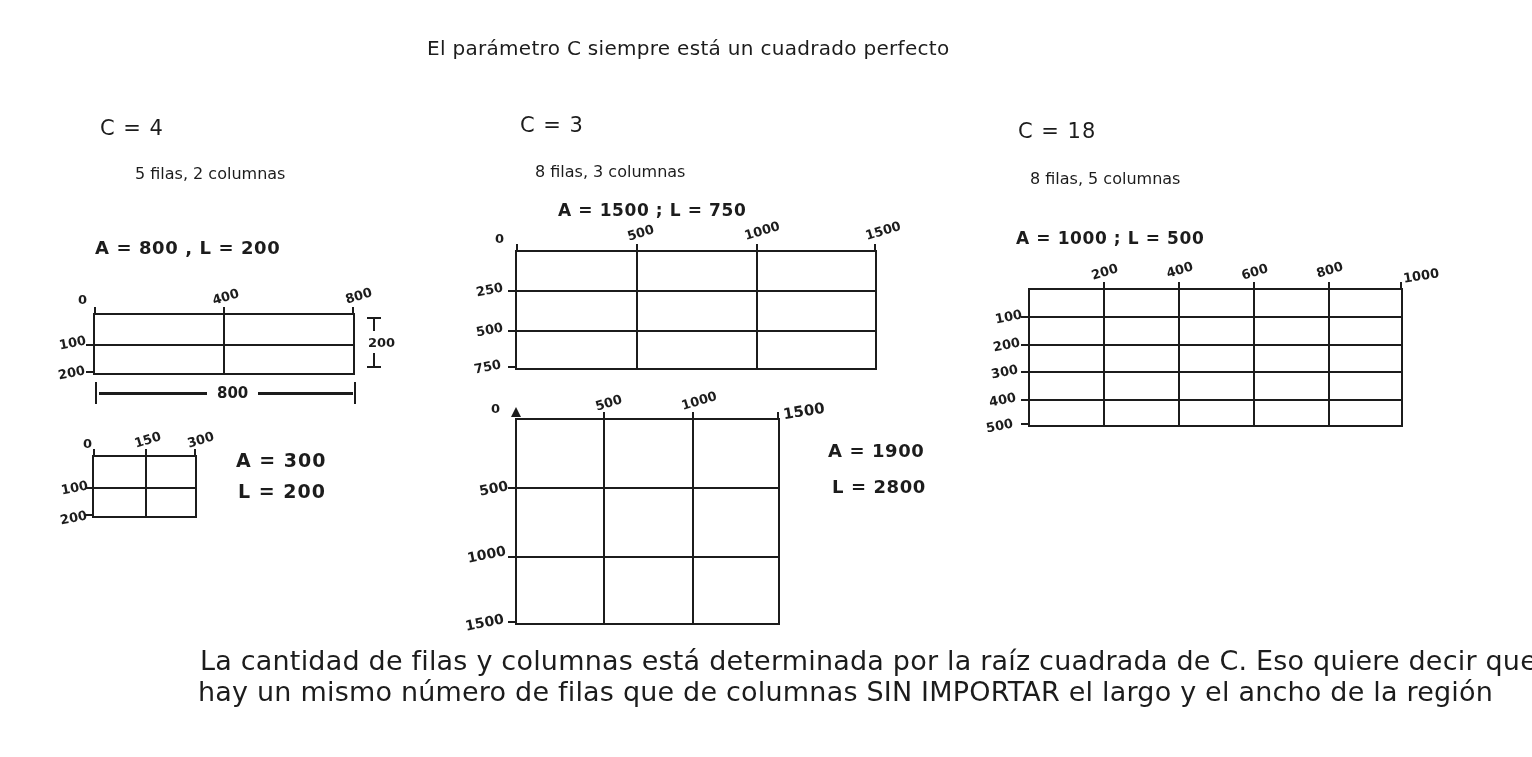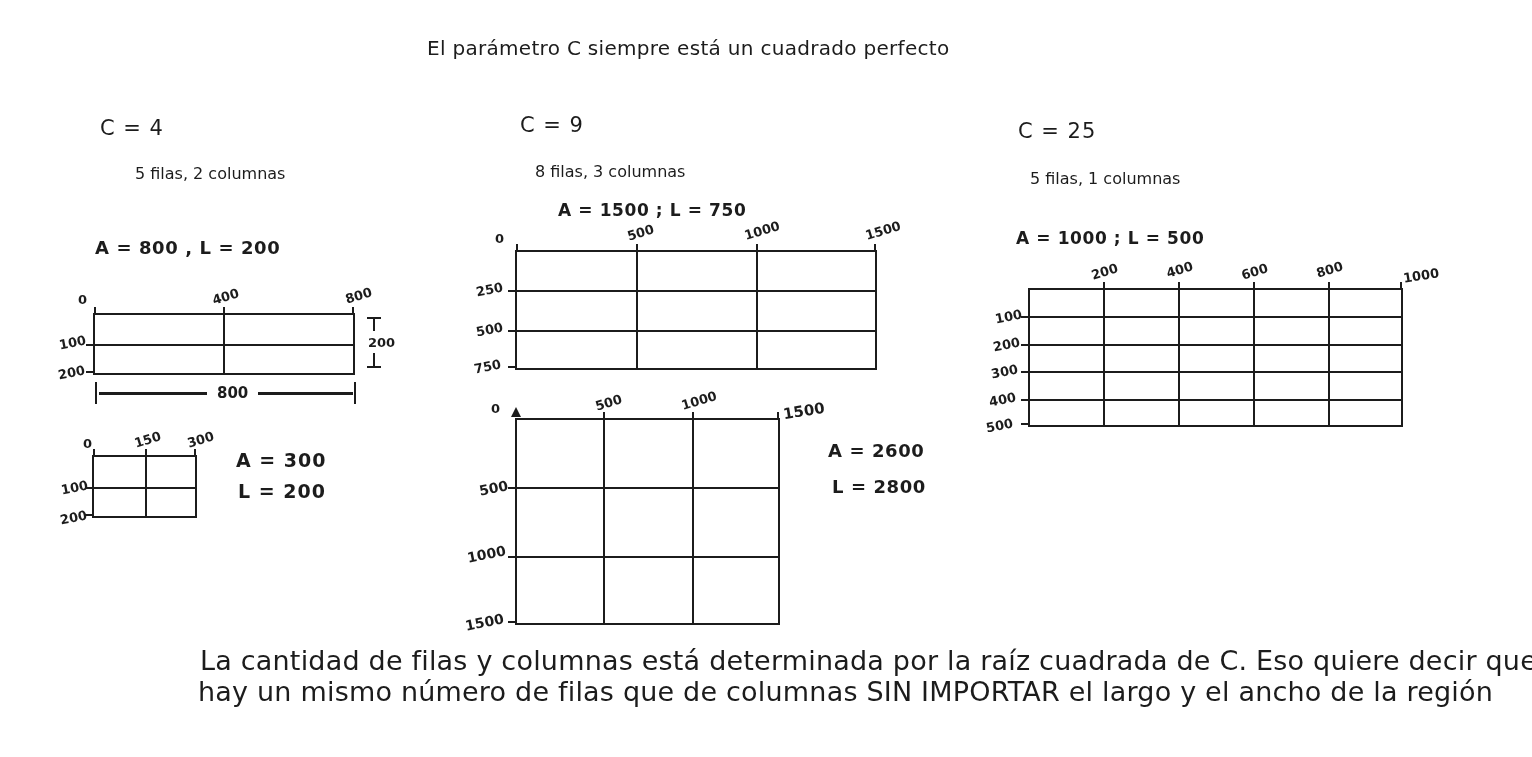--- a/index.html
+++ b/index.html
@@ -85,21 +85,21 @@
 
   <div class="lbl" style="left:-11px; top:-21px;">0</div>
   <div class="lbl rot" style="left:40px;  top:-25px;">150</div>
   <div class="lbl rot" style="left:93px;  top:-25px;">300</div>
   <div class="lbl tilt" style="left:-33px; top:23px;">100</div>
   <div class="lbl tilt" style="left:-34px; top:53px;">200</div>
 </div>
 <div class="abs params-lg" style="left:236px; top:449px;">A = 300</div>
 <div class="abs params-lg" style="left:238px; top:480px;">L = 200</div>
 
-<div class="abs h1" style="left:520px; top:113px;">C = 9</div>
+<div class="abs h1" style="left:520px; top:113px;">C = 3</div>
 <div class="abs sub" style="left:535px; top:162px;">8 filas, 3 columnas</div>
 <div class="abs params" style="left:558px; top:200px;">A = 1500 ;   L = 750</div>
 
 <div class="grid" style="left:515px; top:250px; width:362px; height:120px;">
   <div class="vline" style="left:119px;"></div>
   <div class="vline" style="left:239px;"></div>
   <div class="hline" style="top:38px;"></div>
   <div class="hline" style="top:78px;"></div>
 
   <div class="tick-v" style="left:-1px;"></div>
@@ -135,25 +135,25 @@
   <div class="tick-h" style="top:201px;"></div>
 
   <div class="lbl" style="left:-26px; top:-19px;">0</div>
   <div class="lbl rot" style="left:78px;  top:-25px;">500</div>
   <div class="lbl rot" style="left:164px; top:-27px;">1000</div>
   <div class="lbl rot8" style="left:266px; top:-18px; font-size:15px;">1500</div>
   <div class="lbl tilt" style="left:-38px; top:60px;  font-size:14px;">500</div>
   <div class="lbl tilt" style="left:-50px; top:126px; font-size:14px;">1000</div>
   <div class="lbl tilt" style="left:-52px; top:194px; font-size:14px;">1500</div>
 </div>
-<div class="abs params" style="left:828px; top:440px; font-size:18px;">A = 2600</div>
+<div class="abs params" style="left:828px; top:440px; font-size:18px;">A = 1900</div>
 <div class="abs params" style="left:832px; top:476px; font-size:18px;">L = 2800</div>
 
-<div class="abs h1" style="left:1018px; top:119px;">C = 25</div>
-<div class="abs sub" style="left:1030px; top:169px;">5 filas, 1 columnas</div>
+<div class="abs h1" style="left:1018px; top:119px;">C = 18</div>
+<div class="abs sub" style="left:1030px; top:169px;">8 filas, 5 columnas</div>
 <div class="abs params" style="left:1016px; top:228px;">A = 1000  ;   L = 500</div>
 
 <div class="grid" style="left:1028px; top:288px; width:375px; height:139px;">
   <div class="vline" style="left:73px;"></div>
   <div class="vline" style="left:148px;"></div>
   <div class="vline" style="left:223px;"></div>
   <div class="vline" style="left:298px;"></div>
   <div class="hline" style="top:26px;"></div>
   <div class="hline" style="top:54px;"></div>
   <div class="hline" style="top:81px;"></div>

